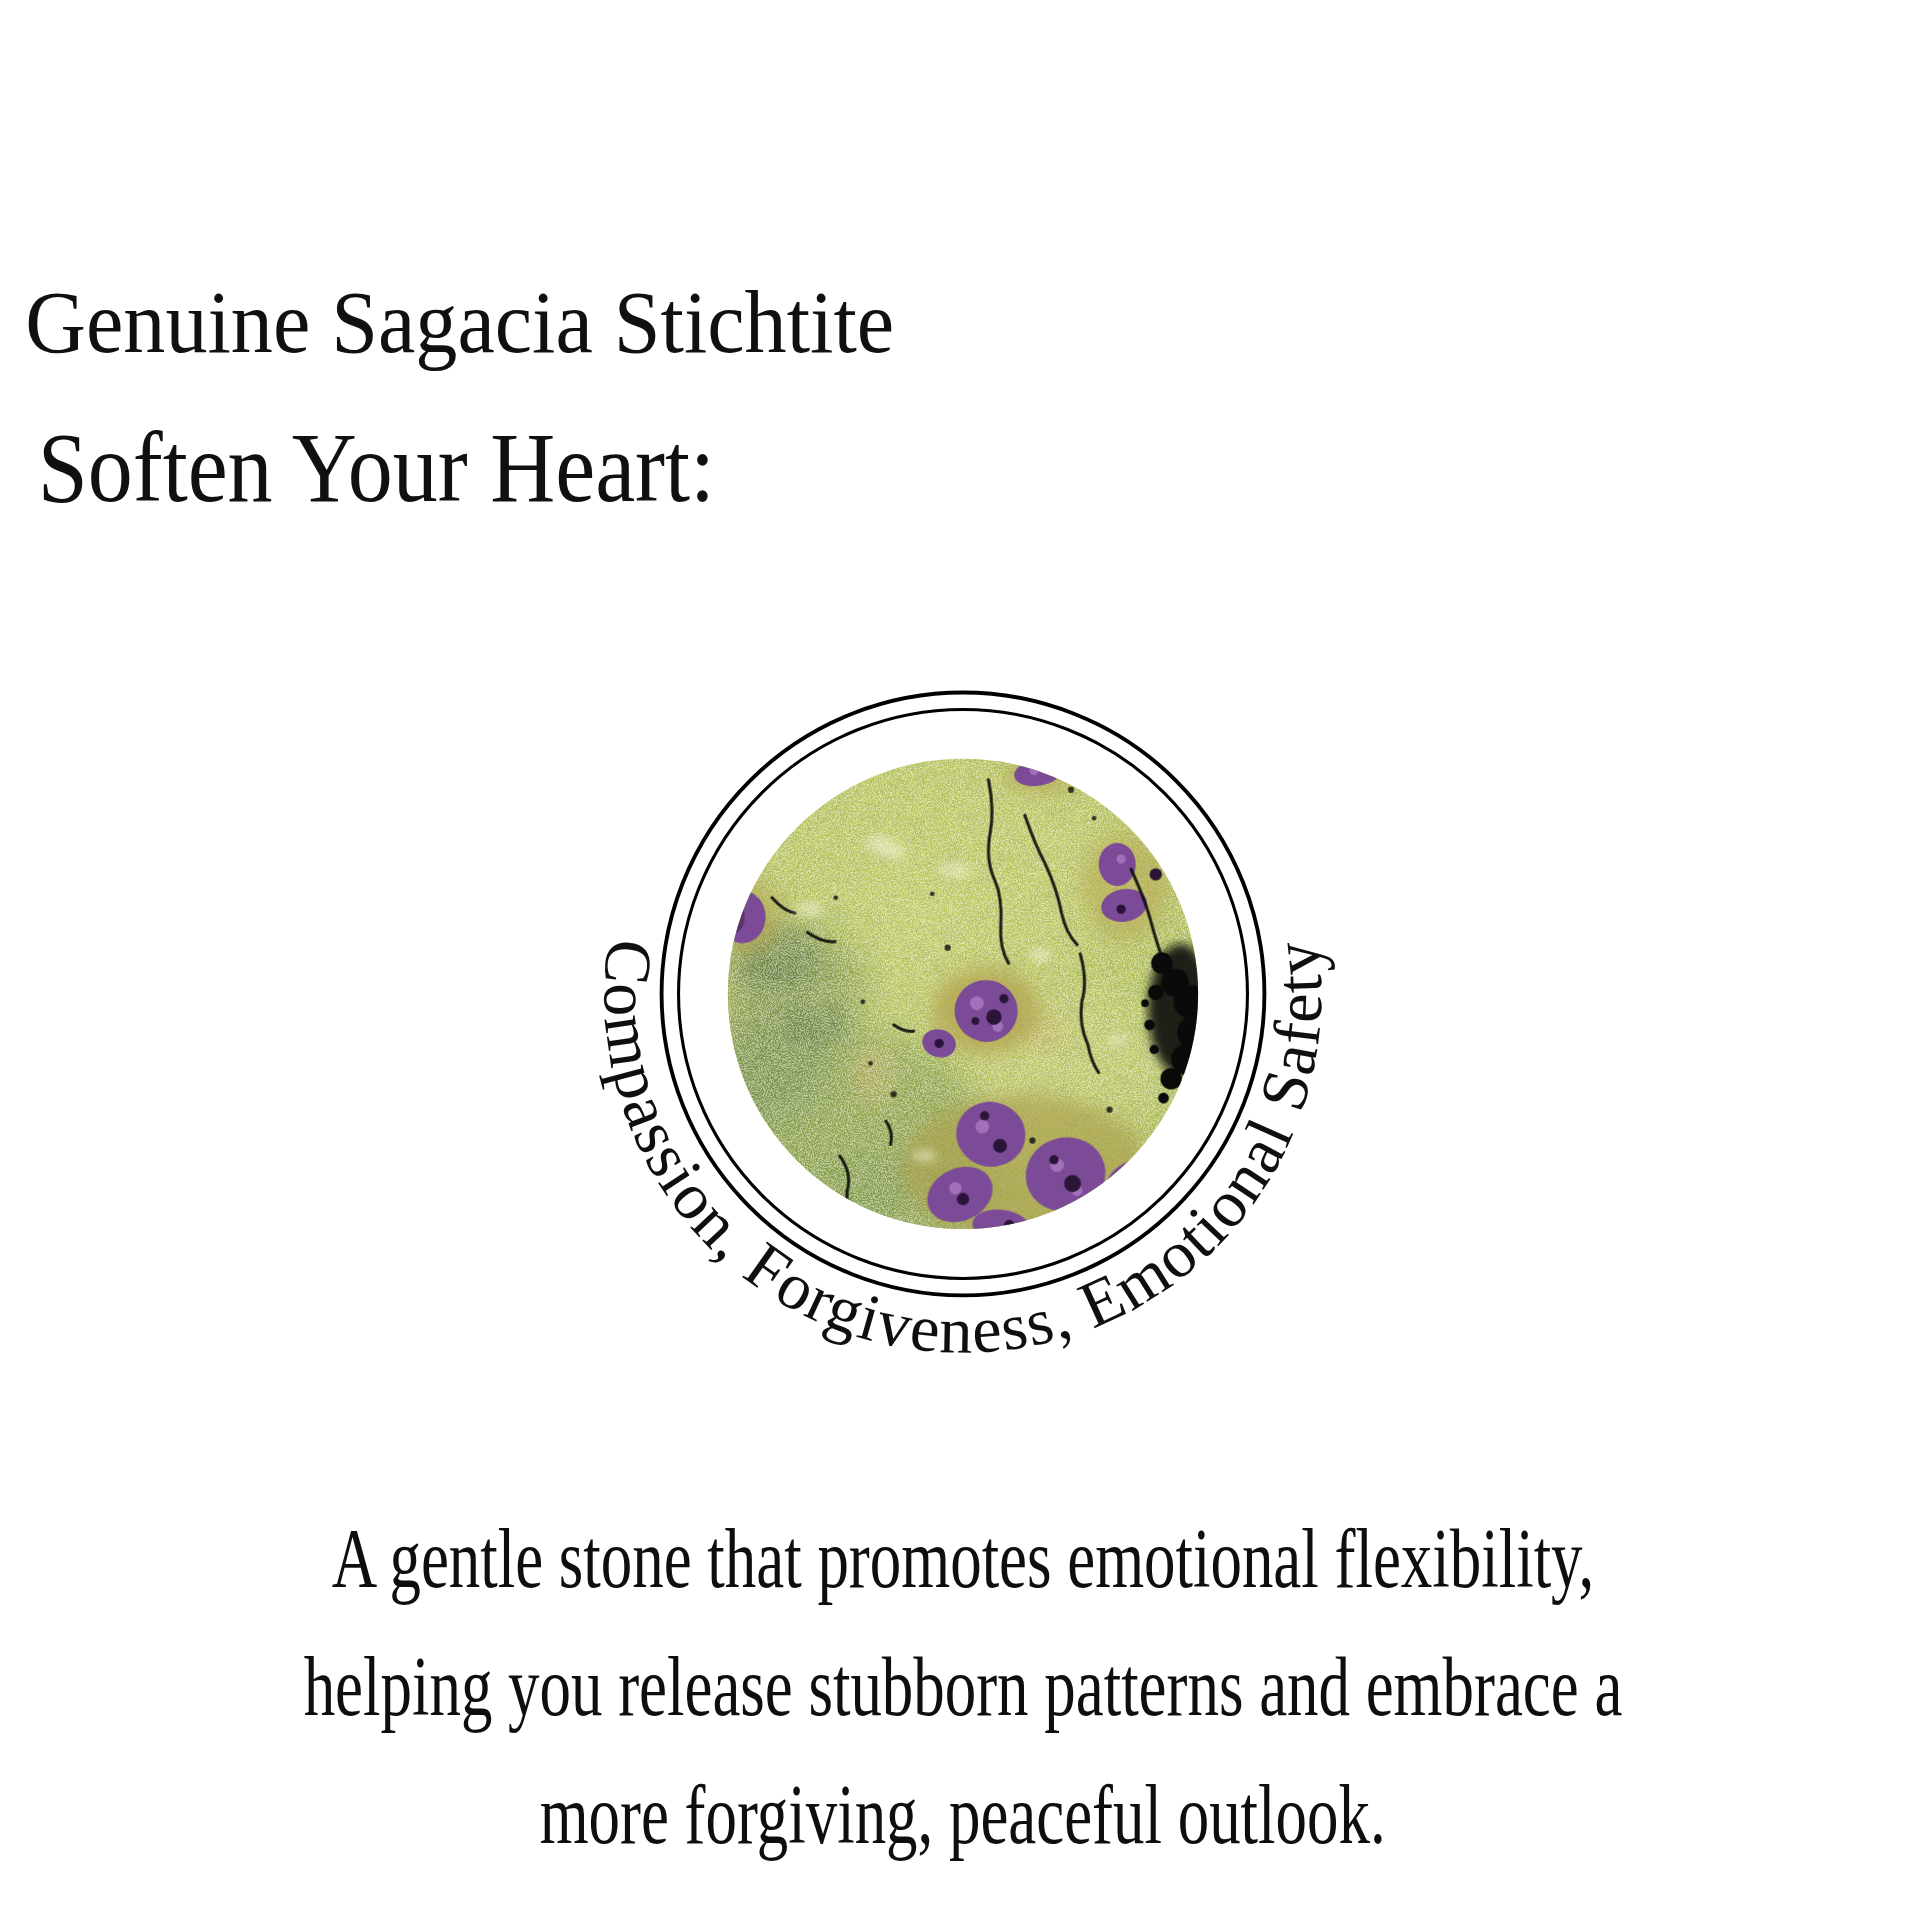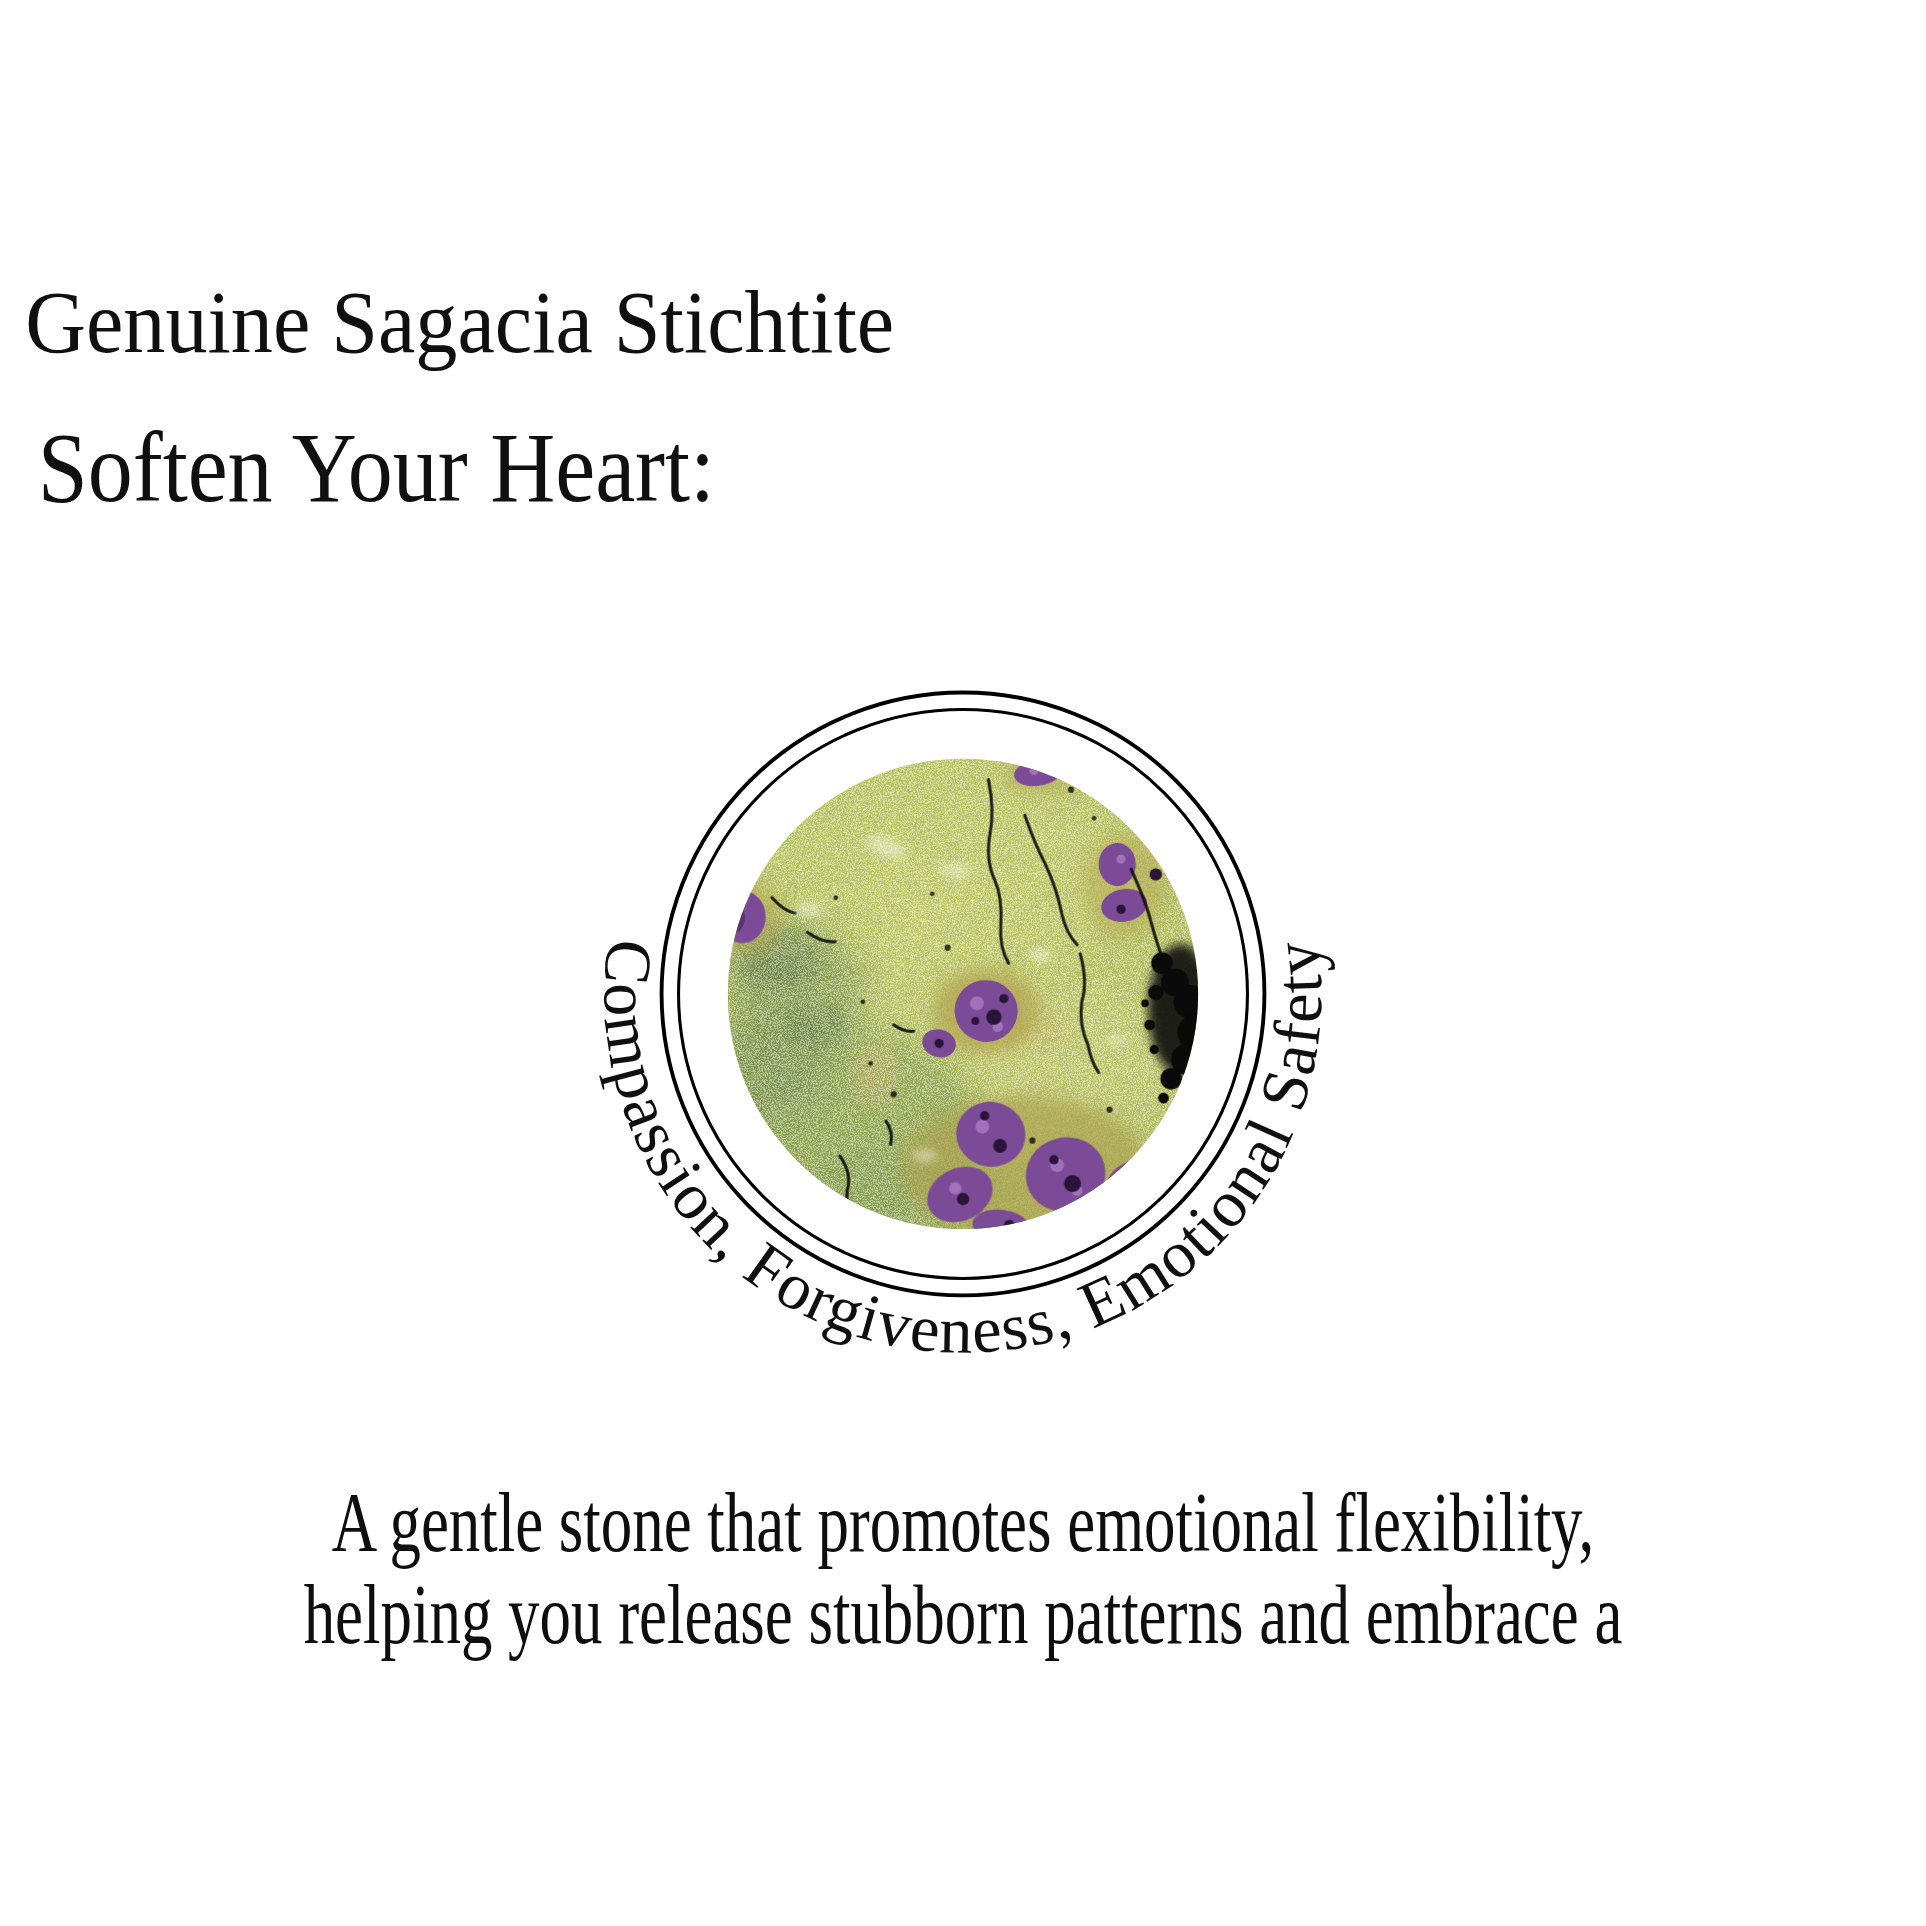--- a/index.html
+++ b/index.html
@@ -9,21 +9,21 @@
   }
   .line{position:absolute;left:0;width:100%;text-align:left;line-height:1;white-space:nowrap;}
   .cond{display:inline-block;transform-origin:50% 50%;}
   .brand{top:278px;font-size:89px;}
   .brand .cond{transform:scaleX(0.945);}
   .subtitle{top:418px;font-size:100px;}
   .subtitle .cond{transform:scaleX(0.90);}
   .maintitle{top:523px;font-size:116px;}
   .maintitle .cond{transform:scaleX(0.935);}
   .desc{position:absolute;top:1476px;left:0;width:100%;text-align:center;font-size:85px;line-height:92px;color:#0e0e0e;}
-  .desc .dline{white-space:nowrap;}
+  .desc .dline{white-space:nowrap;margin-top:36px;}
   .desc .cond{transform:scaleX(0.74);}
   .badge-svg{position:absolute;left:539px;top:647px;width:848px;height:771px;}
   .curvedtext{font-family:"Liberation Serif","DejaVu Serif",serif;font-size:86px;letter-spacing:2px;fill:#0f0f0f;}
 </style>
 </head>
 <body>
 
 <div class="canvas">
 
   <div class="line brand">
@@ -205,16 +205,19 @@
     </text>
   </svg>
 
   <div class="desc">
     <div class="dline">
       <span class="cond">A gentle stone that promotes emotional flexibility,</span>
     </div>
     <div class="dline">
       <span class="cond">helping you release stubborn patterns and embrace a</span>
     </div>
+    <div class="dline">
+      <span class="cond">more forgiving, peaceful outlook.</span>
+    </div>
   </div>
 
 </div>
 
 
 </body></html>

